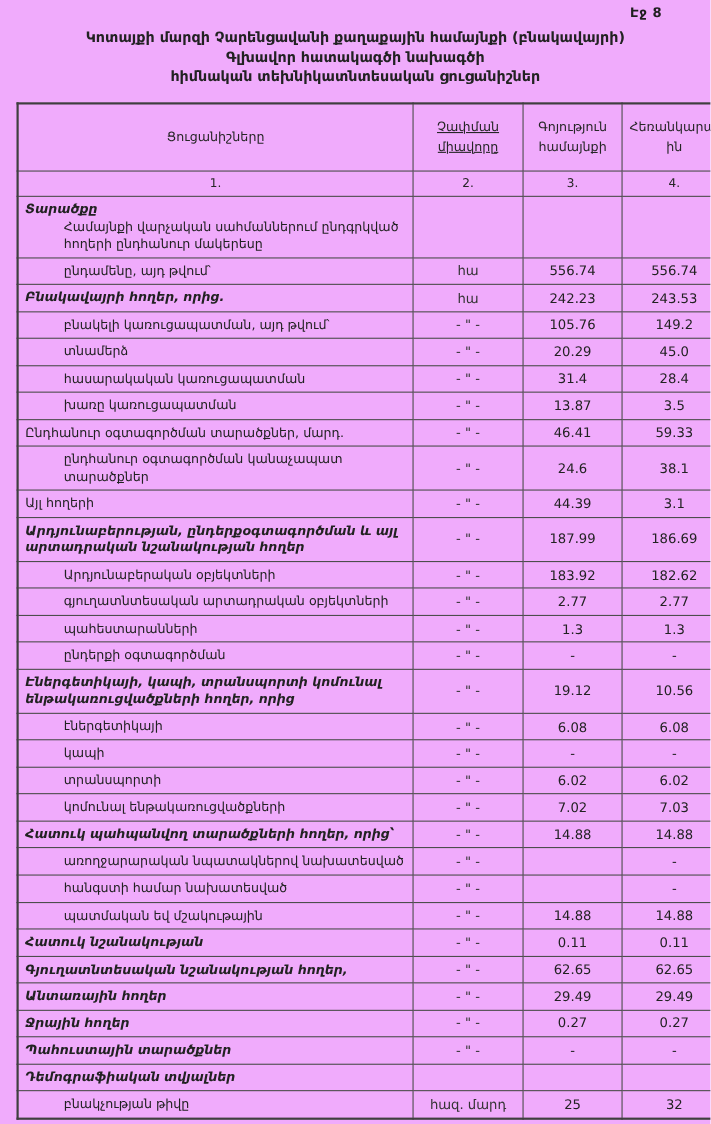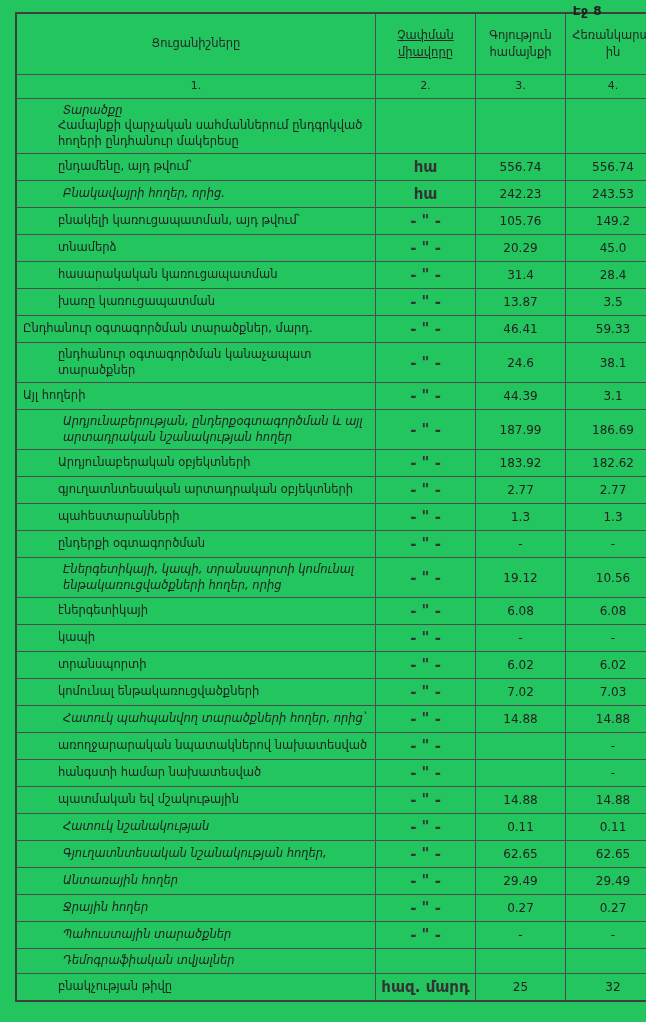--- a/index.html
+++ b/index.html
@@ -11,21 +11,21 @@
     width: 646px;
     height: 1022px;
     font-family: "DejaVu Sans", sans-serif;
     color: #1e1e1e;
     -webkit-font-smoothing: none;
   }
   .page {
     position: relative;
     width: 646px;
     height: 1022px;
-    background: #22c55e;
+    background: #f0abfc;
     overflow: hidden;
   }
   .page-num {
     position: absolute;
     top: 4px;
     right: 44px;
     font-size: 12px;
     font-weight: bold;
     letter-spacing: 0.5px;
   }
@@ -70,37 +70,41 @@
   tbody td {
     font-size: 11.5px;
     padding: 4px 3px;
     color: #222;
   }
   tbody td.c-ind { line-height: 1.35; }
   tbody td.c-val, tbody td.c-unit {
     text-align: center;
     font-size: 12px;
   }
-  tbody td.c-unit { font-size: 15px; color: #333; font-weight: bold; }
+  tbody td.c-unit { font-size: 12px; color: #333; }
   .sec {
-    font-weight: normal;
+    font-weight: bold;
     font-style: italic;
     padding-left: 3px;
-    margin-left: 40px;
   }
   .itm { padding-left: 38px; }
   .pln { padding-left: 3px; }
 </style>
 </head>
 <body>
 
 <div class="page">
 
   <div class="page-num">Էջ 8</div>
 
+  <div class="doc-header">
+    <div>Կոտայքի մարզի Չարենցավանի քաղաքային համայնքի (բնակավայրի)</div>
+    <div>Գլխավոր հատակագծի նախագծի</div>
+    <div>հիմնական տեխնիկատնտեսական ցուցանիշներ</div>
+  </div>
 
   <table class="main">
     <thead>
       <tr class="head-row">
         <th class="col-ind">Ցուցանիշները</th>
         <th class="col-unit">Չափման միավորը</th>
         <th class="col-ex">Գոյություն համայնքի</th>
         <th class="col-pr">Հեռանկարային</th>
       </tr>
       <tr class="num-row">

